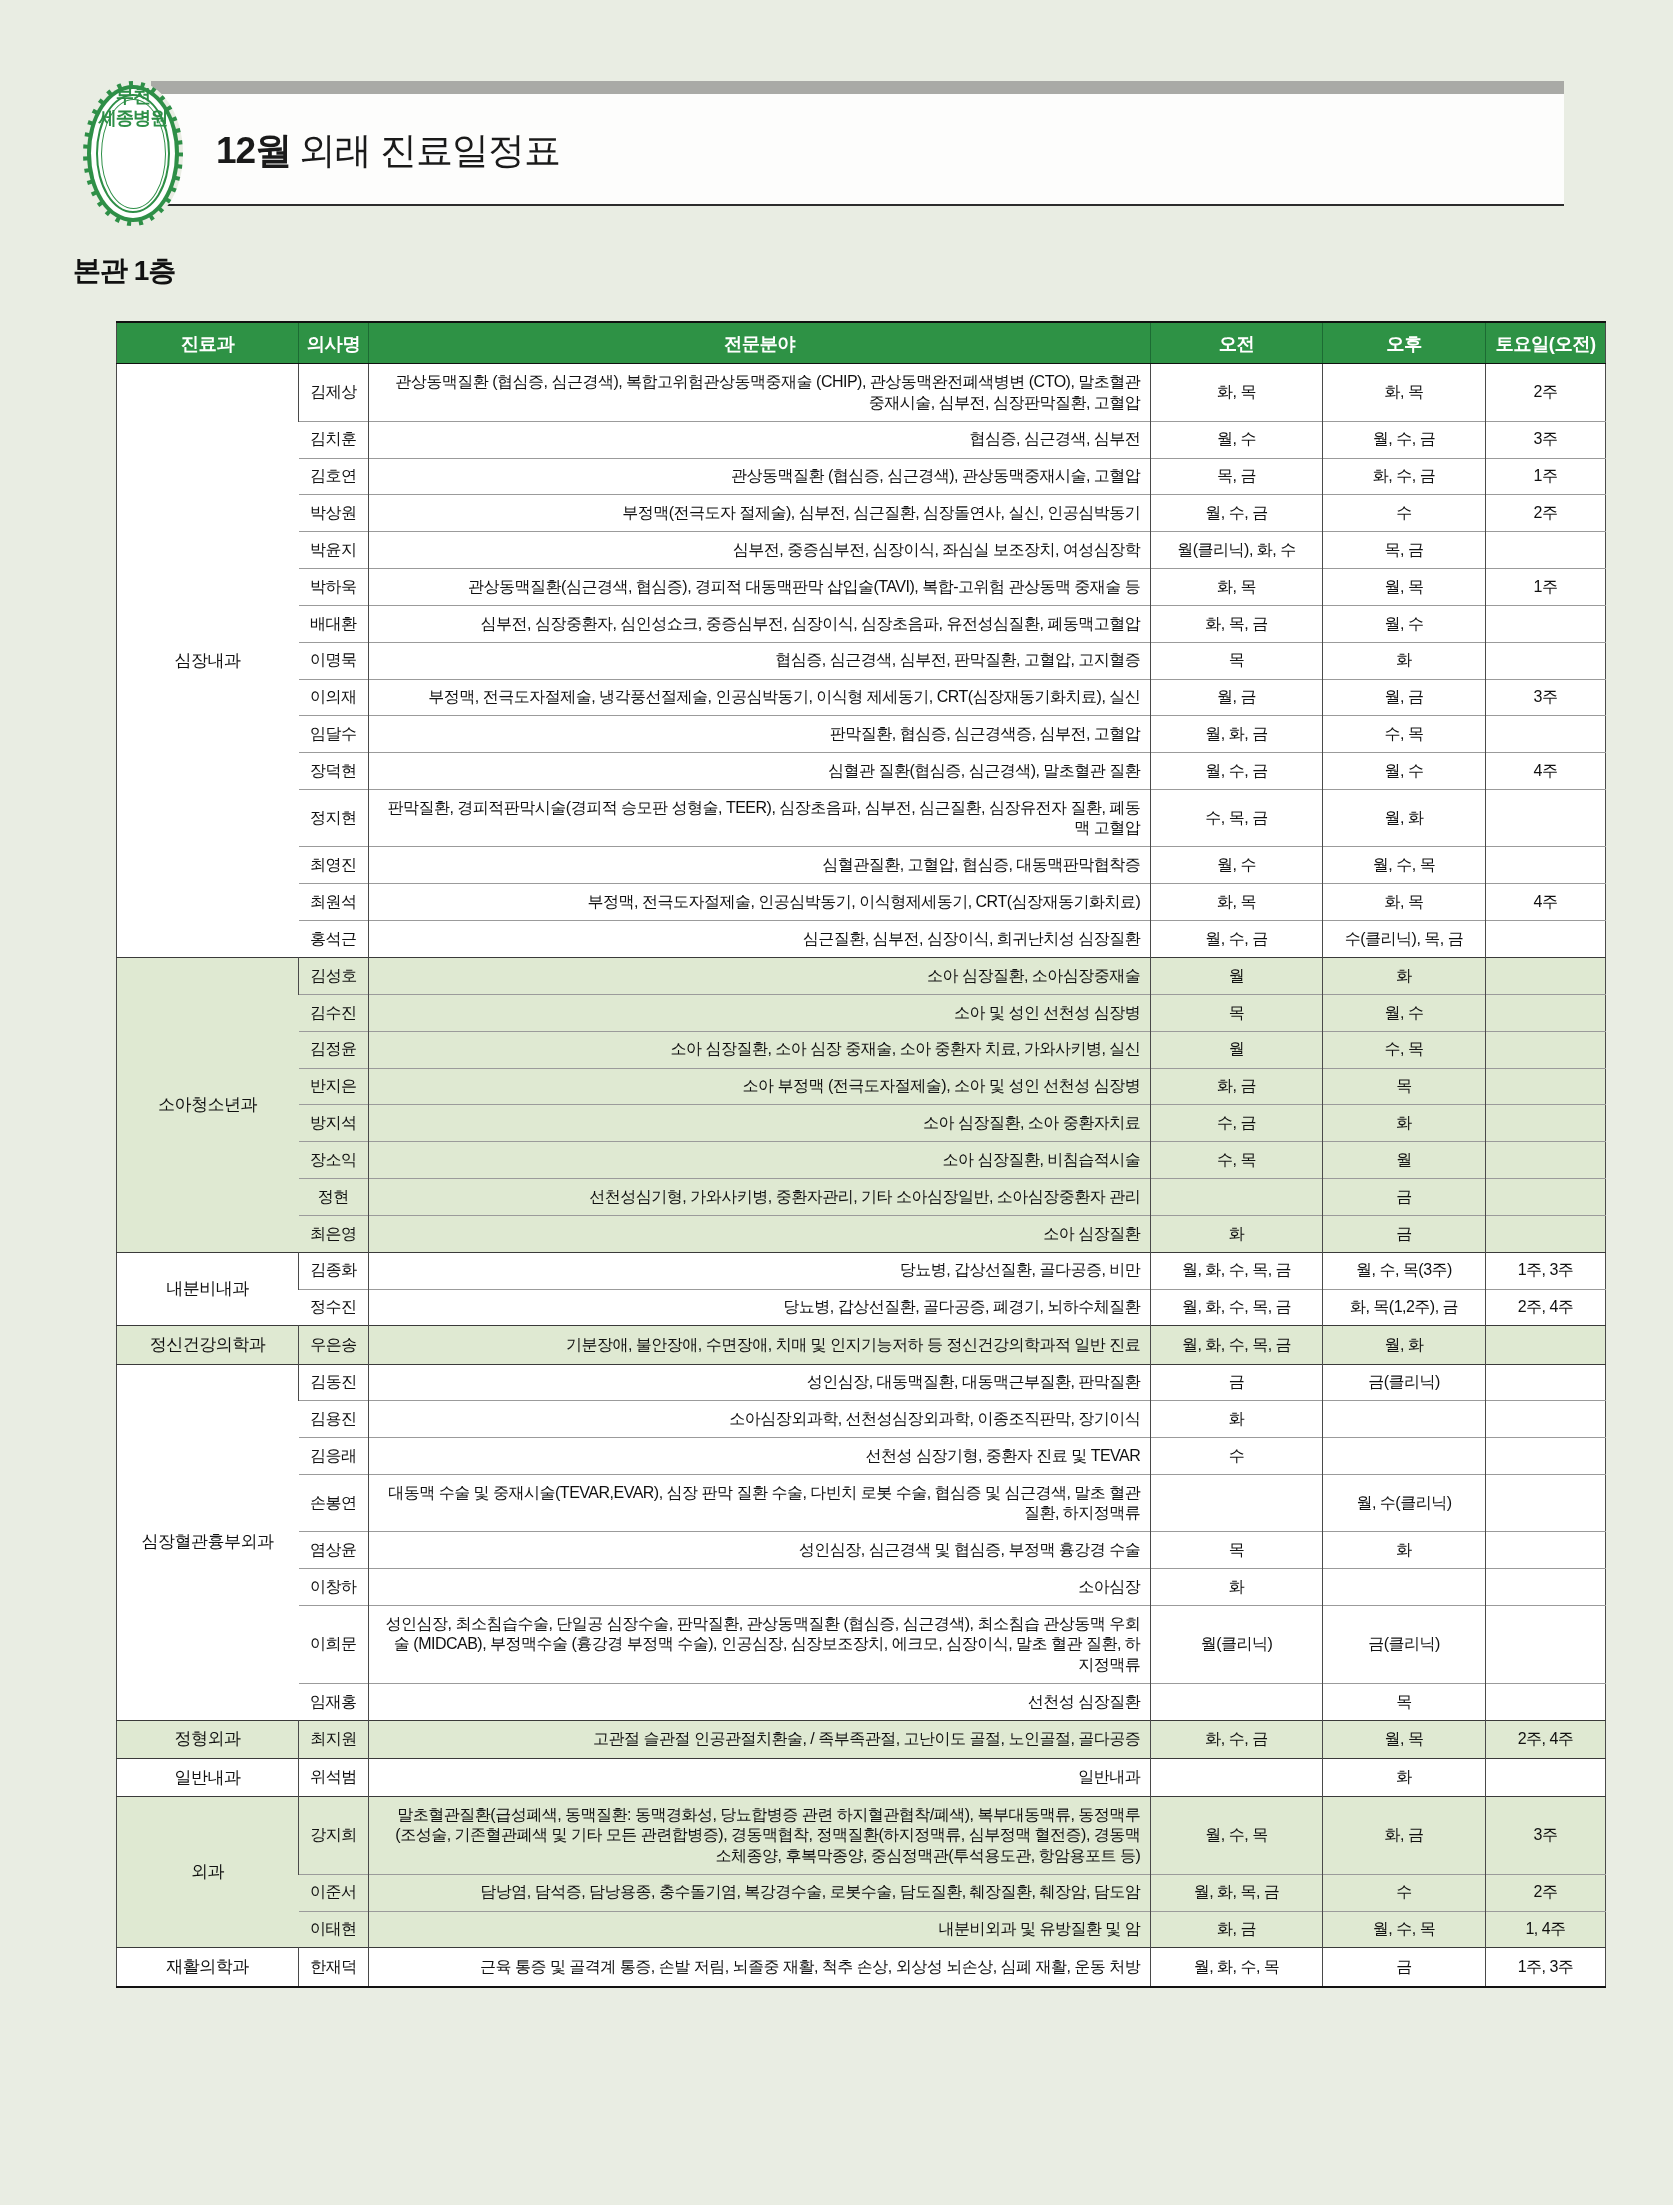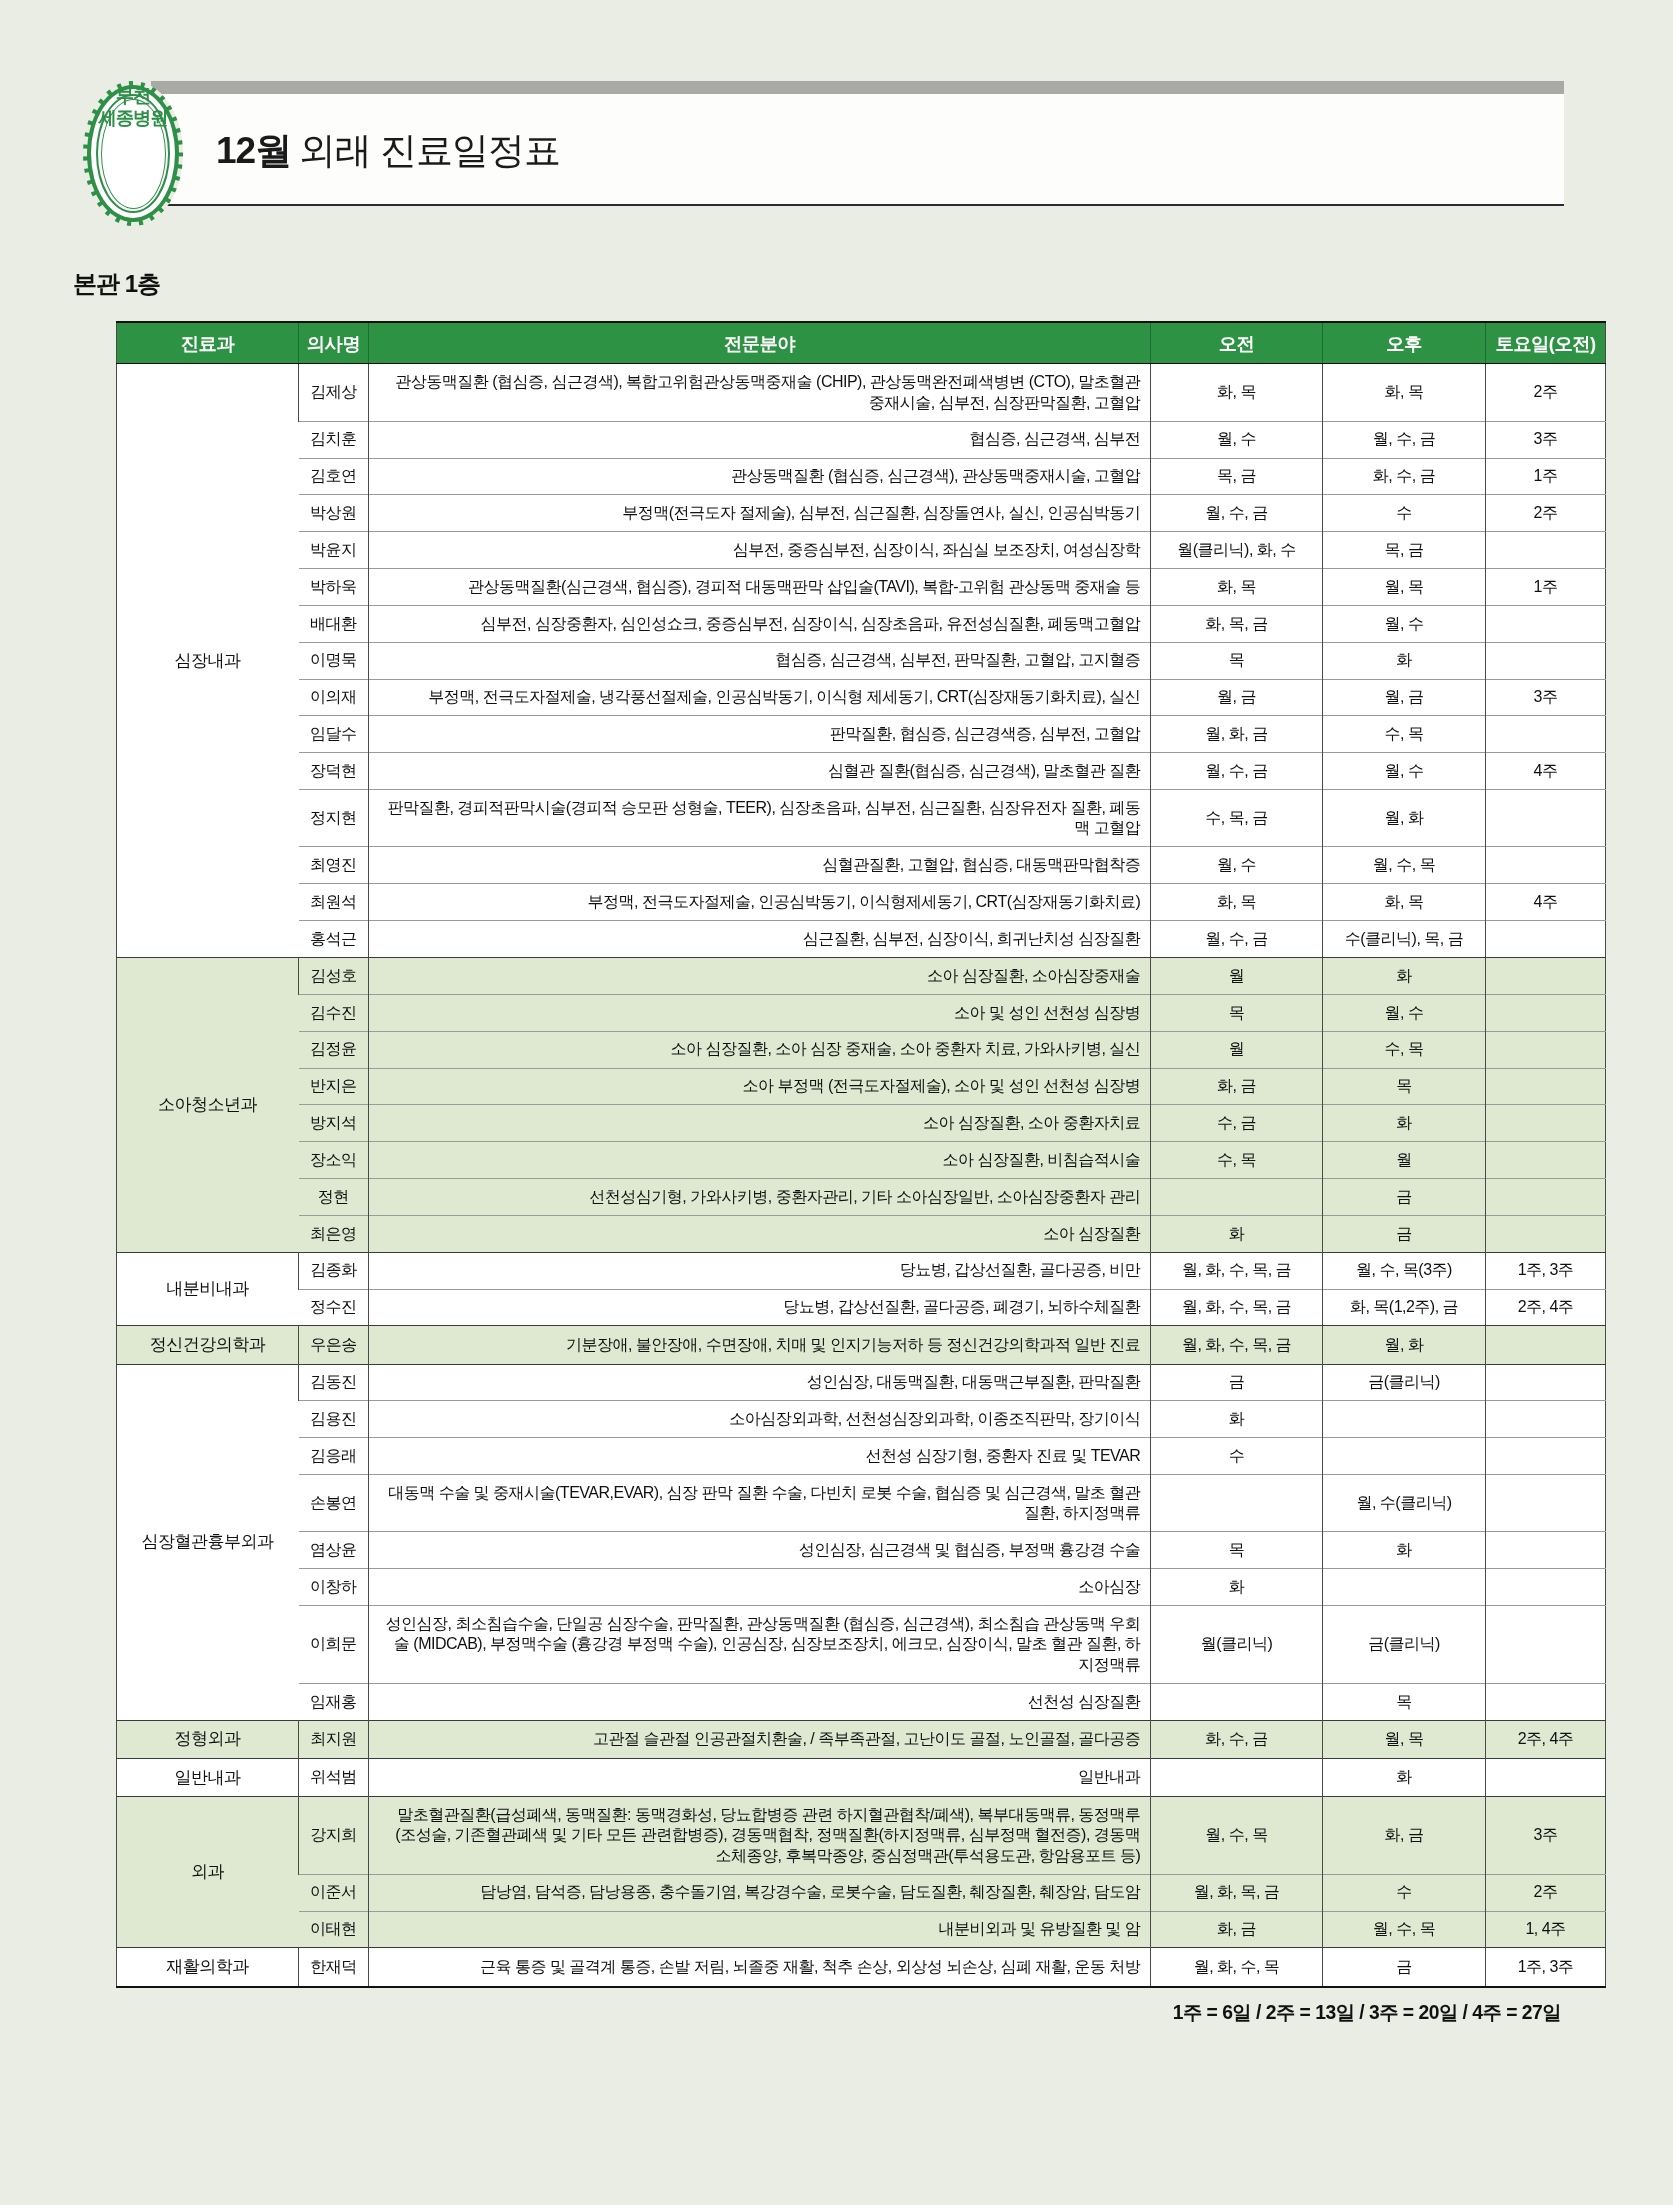--- a/index.html
+++ b/index.html
@@ -40,22 +40,22 @@
   }
   .seal .ring2{
     position:absolute;inset:13.5px;border:1px solid var(--sealgreen);border-radius:50%;
   }
   .seal .seal-text{
     position:absolute;inset:0;display:flex;flex-direction:column;align-items:center;
     color:var(--sealgreen);font-weight:800;font-size:18.3px;line-height:1.2;letter-spacing:-1px;text-align:center;
   }
   
   .floor-heading{
-    position:absolute;left:73px;top:268px;
-    font-size:24px;font-weight:800;letter-spacing:-1px;color:#111;
+    position:absolute;left:73px;top:252px;
+    font-size:28px;font-weight:800;letter-spacing:-1px;color:#111;
   }
   
   .table-wrap{position:absolute;left:72px;top:321px;width:1489px;}
   table.schedule{
     width:1489px;border-collapse:collapse;table-layout:fixed;
     border-top:2.9px solid #111;border-bottom:2.9px solid #111;
     border-left:1px solid #4a4a4a;border-right:1px solid #4a4a4a;
     background:#fff;
     margin-left:44px;
   }
@@ -430,15 +430,14 @@
         <tr>
           <td class="dept" rowspan="1">재활의학과</td>
           <td class="doctor">한재덕</td>
           <td class="spec">근육 통증 및 골격계 통증, 손발 저림, 뇌졸중 재활, 척추 손상, 외상성 뇌손상, 심폐 재활, 운동 처방</td>
           <td class="sched">월, 화, 수, 목</td>
           <td class="sched">금</td>
           <td class="sched">1주, 3주</td>
         </tr>
       </tbody>
     </table>
-  <div class="footnote">1주 = 6일 / 2주 = 13일 / 3주 = 20일 / 4주 = 27일</div>
 </div>
 
 
 </body></html>

